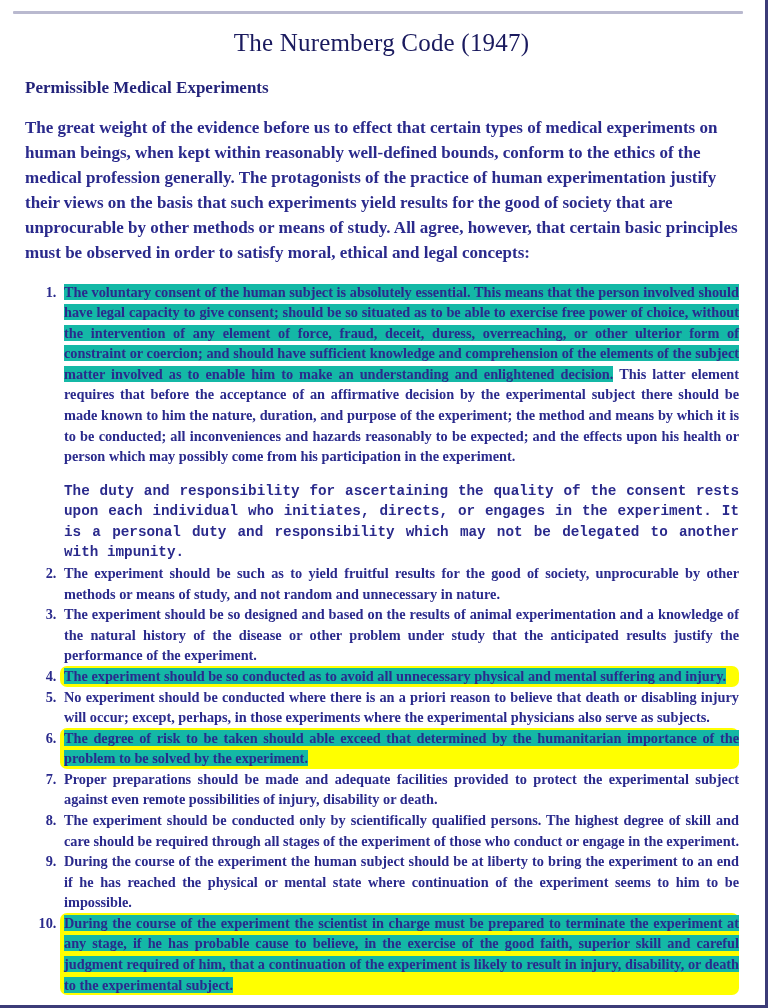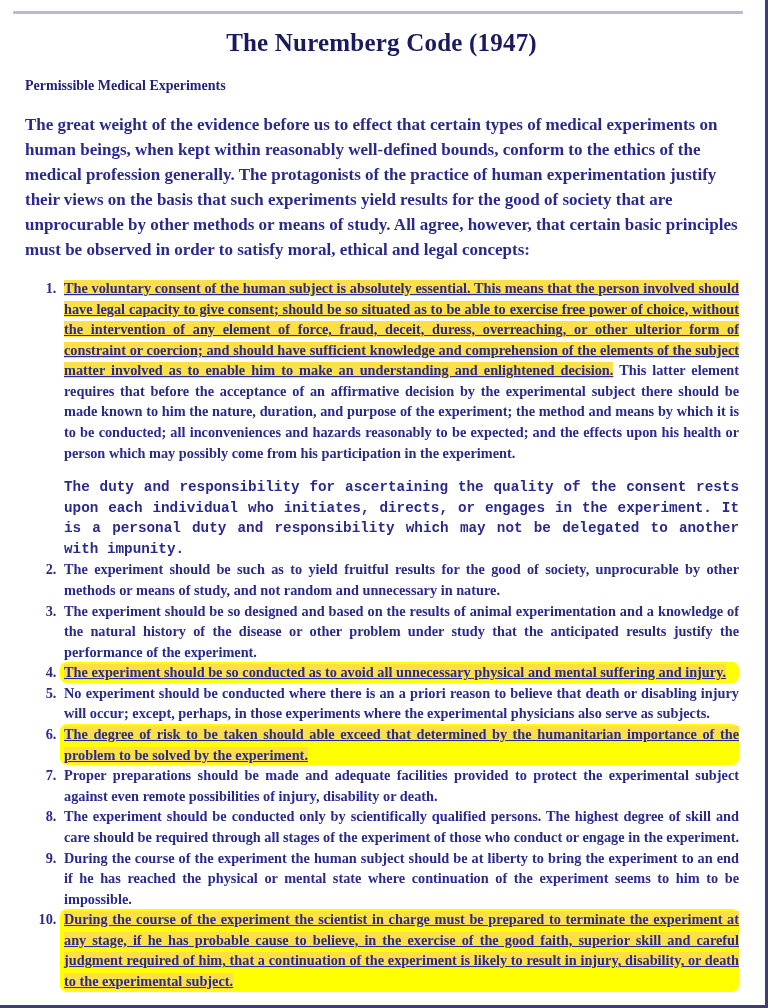--- a/index.html
+++ b/index.html
@@ -33,30 +33,30 @@
     width: 730px;
     height: 3px;
     background: #b9b9cf;
     border-radius: 1px;
   }
 
   .title {
     text-align: center;
     color: #1a1a5e;
     font-size: 25px;
-    font-weight: bold;
+    font-weight: normal;
     letter-spacing: 0.2px;
     margin: 0;
     padding-top: 29px;
     line-height: 1.15;
   }
 
   .subtitle {
     color: #23237a;
-    font-size: 14px;
+    font-size: 17px;
     font-weight: bold;
     margin: 20px 0 0 0;
     padding-left: 1px;
     line-height: 1.2;
   }
 
   .intro {
     color: #2a2a8c;
     font-size: 17px;
     font-weight: bold;
@@ -90,25 +90,24 @@
     margin: 0;
     padding: 0;
   }
 
   .para + .para {
     margin-top: 14px;
     font-family: Liberation Mono, monospace;
   }
 
   mark.hl {
-    background: #fde047;
+    background: #14b8a6;
     color: #2a2a8c;
     padding: 0;
     box-decoration-break: clone;
-    text-decoration: underline;
     -webkit-box-decoration-break: clone;
   }
 
   
   li.hl-item::marker {
     color: #2a2a8c;
   }
   li.hl-item {
     background: linear-gradient(#ffff00, #ffff00);
     background-size: 100% 100%;

